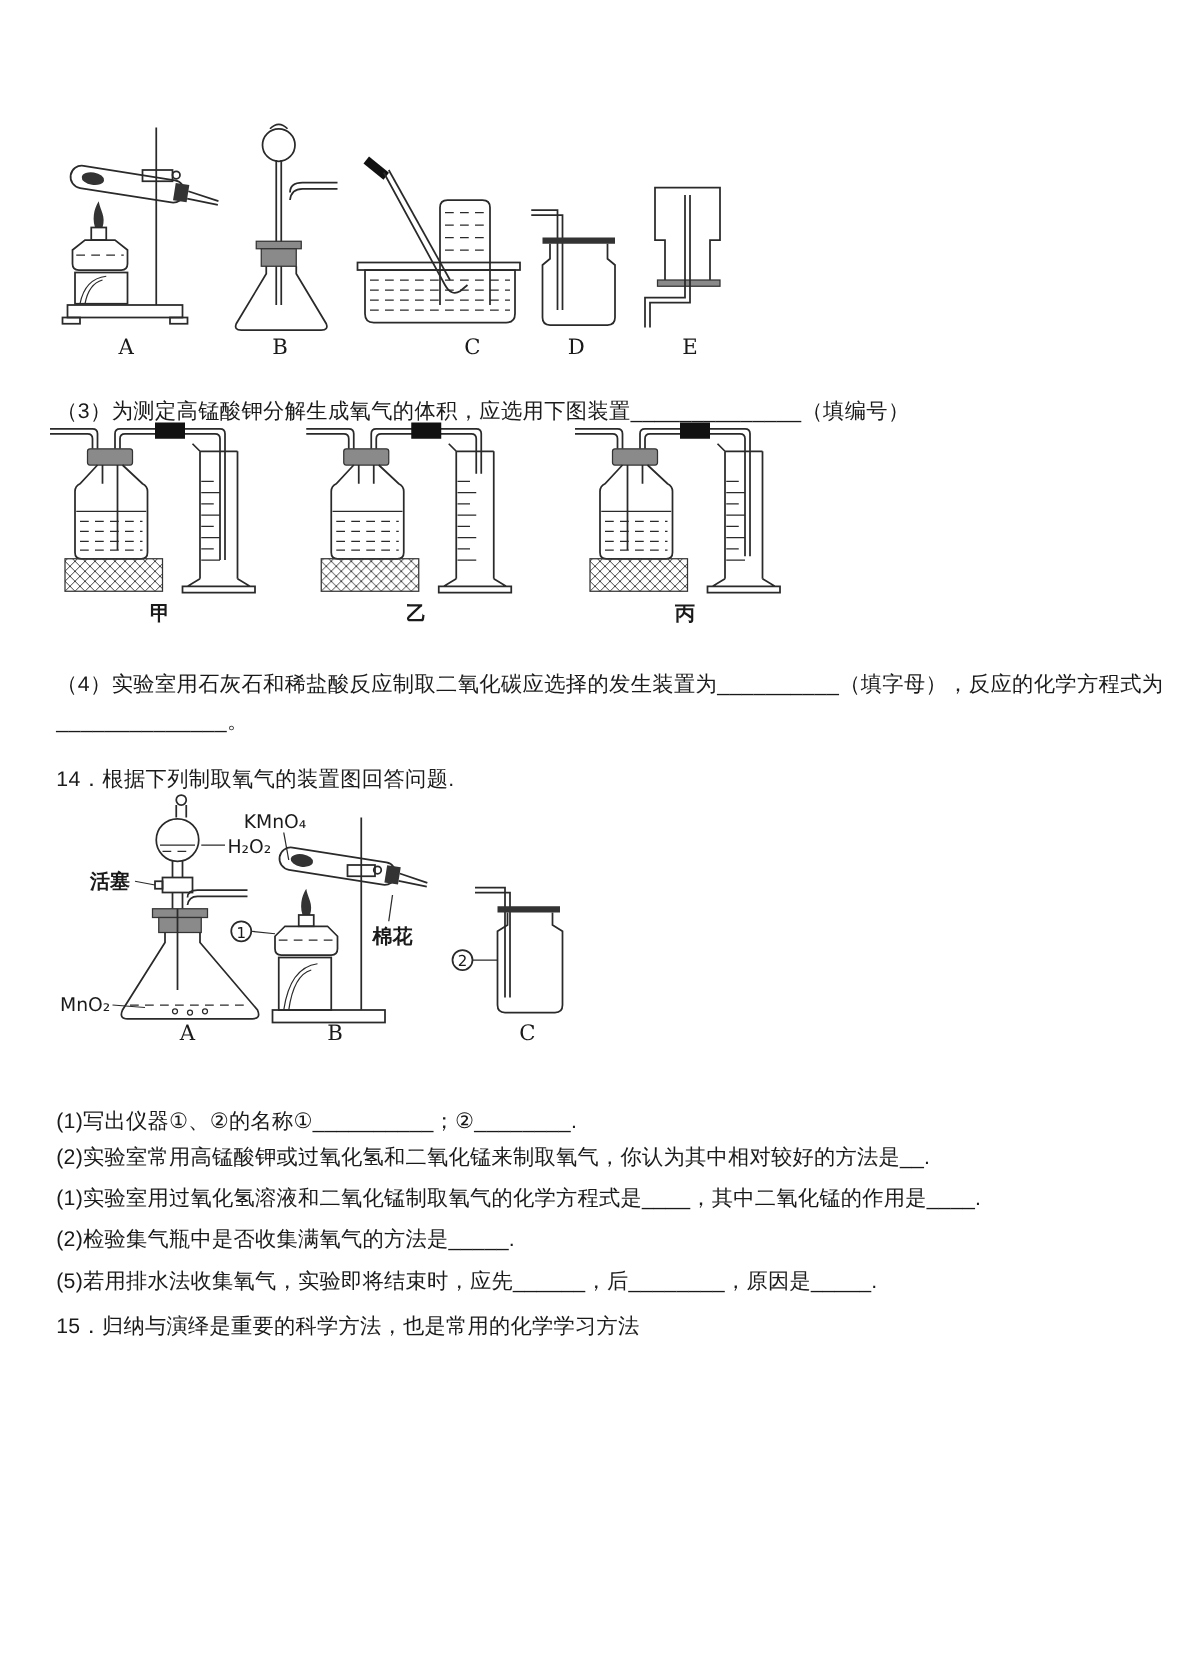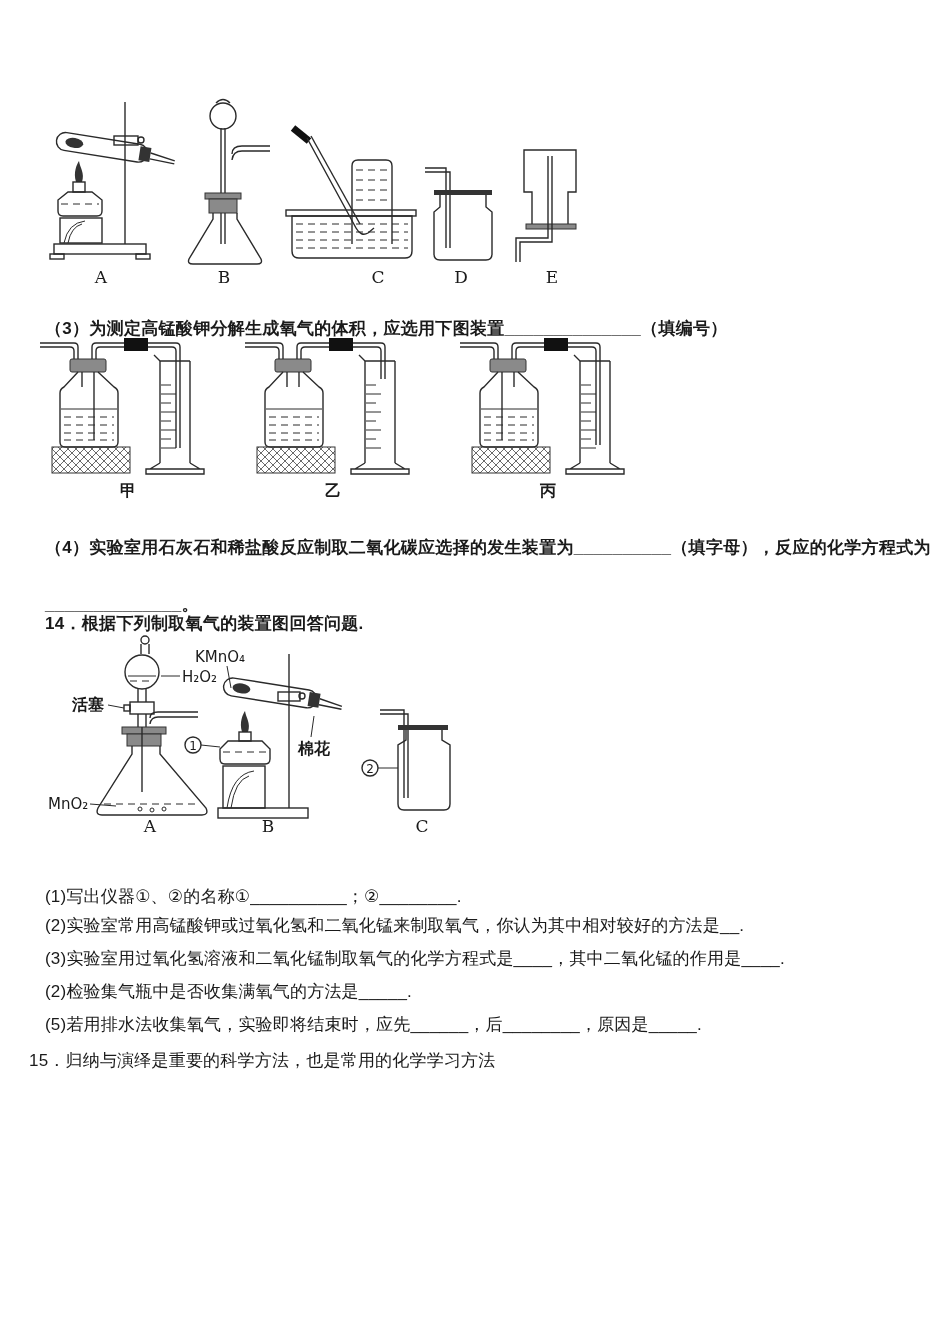--- a/index.html
+++ b/index.html
@@ -1,21 +1,21 @@
 <!DOCTYPE html>
 <html><head>
 <meta charset="utf-8">
 <style>
   html,body{margin:0;padding:0;}
   body{
     width:950px;height:1344px;position:relative;background:#ffffff;
     font-family:"Liberation Sans","DejaVu Sans",sans-serif;color:#1a1a1a;overflow:hidden;
   }
   .abs{position:absolute;}
-  .q{font-size:17px;font-weight:700;white-space:nowrap;letter-spacing:.3px;}
+  .q{font-size:17px;font-weight:400;white-space:nowrap;letter-spacing:.3px;}
   .sub{font-size:17px;font-weight:400;white-space:nowrap;letter-spacing:.2px;}
   svg{display:block;}
   svg text{font-family:"DejaVu Sans",sans-serif;fill:#1a1a1a;}
   svg text.letter{font-family:"DejaVu Serif",serif;font-size:17px;}
   svg text.cjk{font-size:16px;font-weight:600;}
   svg .ln{stroke:#2a2a2a;fill:none;stroke-width:1.4;}
   svg .thin{stroke:#2a2a2a;fill:none;stroke-width:1;}
   svg .dash{stroke:#2a2a2a;fill:none;stroke-width:1;stroke-dasharray:7 5;}
   svg .dark{fill:#333;stroke:none;}
   svg .stopper{fill:#8a8a8a;stroke:#333;stroke-width:1;}
@@ -176,21 +176,21 @@
     <line class="ln" x1="150" y1="28" x2="150" y2="130"></line>
     <path class="ln" d="M120 28 L114 22 M120 28 H150"></path>
     <path class="thin" d="M121 52 h10 M121 61 h15 M121 70 h10 M121 79 h15 M121 88 h10 M121 97 h15 M121 106 h10 M121 115 h15"></path>
     <path class="ln" d="M120 130 L110 136 H160 L150 130 M106 136 H164 V141 H106 Z"></path>
     <text class="cjk" x="88" y="163" text-anchor="middle">丙</text>
   </g>
 </svg>
 </div>
 
 <p class="abs q" style="left:45px;top:523px;margin-top:13px;">（4）实验室用石灰石和稀盐酸反应制取二氧化碳应选择的发生装置为__________（填字母），反应的化学方程式为</p>
-<p class="abs q" style="left:45px;top:576px;">______________。</p>
+<p class="abs q" style="left:45px;top:548px;">______________。</p>
 
 <p class="abs q" style="left:45px;top:595px;">14．根据下列制取氧气的装置图回答问题.</p>
 
 <div class="abs" style="left:30px;top:632px;">
 <svg width="440" height="212" viewBox="0 0 440 212">
 
   <g>
     <circle class="ln" cx="115" cy="8" r="4"></circle>
     <line class="ln" x1="111" y1="12" x2="111" y2="22"></line>
     <line class="ln" x1="119" y1="12" x2="119" y2="22"></line>
@@ -258,17 +258,17 @@
     <circle class="ln" cx="340" cy="136" r="8"></circle>
     <text x="340" y="141" font-size="12" text-anchor="middle">2</text>
     <line class="thin" x1="348" y1="136" x2="368" y2="136"></line>
     <text class="letter" x="392" y="200" text-anchor="middle">C</text>
   </g>
 </svg>
 </div>
 
 <p class="abs sub" style="left:45px;top:868px;">(1)写出仪器①、②的名称①__________；②________.</p>
 <p class="abs sub" style="left:45px;top:897px;text-align:center;">(2)实验室常用高锰酸钾或过氧化氢和二氧化锰来制取氧气，你认为其中相对较好的方法是__.</p>
-<p class="abs sub" style="left:45px;top:930px;">(3)实验室用过氧化氢溶液和二氧化锰制取氧气的化学方程式是____，其中二氧化锰的作用是____.</p>
+<p class="abs sub" style="left:45px;top:930px;">(1)实验室用过氧化氢溶液和二氧化锰制取氧气的化学方程式是____，其中二氧化锰的作用是____.</p>
 <p class="abs sub" style="left:45px;top:963px;">(2)检验集气瓶中是否收集满氧气的方法是_____.</p>
 <p class="abs sub" style="left:45px;top:996px;">(5)若用排水法收集氧气，实验即将结束时，应先______，后________，原因是_____.</p>
 
-<p class="abs sub" style="left:29px;top:1032px;">15．归纳与演绎是重要的科学方法，也是常用的化学学习方法</p>
+<p class="abs sub" style="left:45px;top:1032px;">15．归纳与演绎是重要的科学方法，也是常用的化学学习方法</p>
 
 </body></html>

